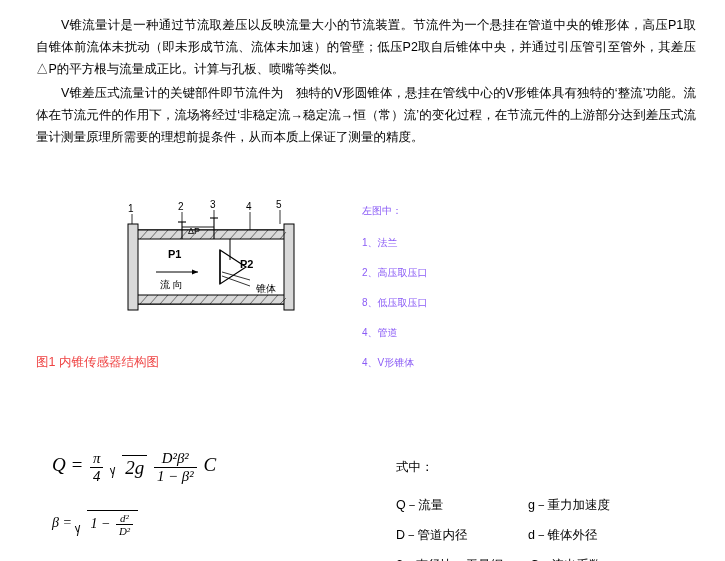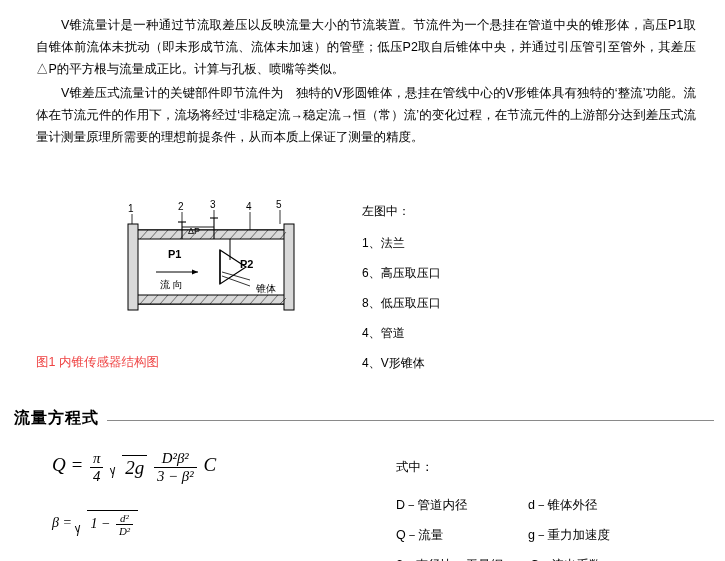--- a/index.html
+++ b/index.html
@@ -47,23 +47,23 @@
     position: absolute;
     left: 36px;
     top: 354px;
     font-size: 12.5px;
     color: #ef4444;
   }
   .legend {
     position: absolute;
     left: 362px;
     top: 196px;
-    font-size: 12px;
+    font-size: 10px;
     line-height: 30px;
-    color: #000000;
+    color: #8b5cf6;
   }
   .legend .legend-title {
     margin-bottom: 2px;
   }
   
   .section {
     position: absolute;
     left: 14px;
     top: 408px;
     width: 700px;
@@ -285,68 +285,64 @@
       <text x="50" y="88" font-family="Liberation Sans, sans-serif" font-size="10">流 向</text>
       <text x="146" y="92" font-family="Liberation Sans, sans-serif" font-size="10">锥体</text>
     </svg>
   </div>
 
   <div class="figure-caption">图1  内锥传感器结构图</div>
 
   <div class="legend">
     <div class="legend-title">左图中：</div>
     <div>1、法兰</div>
-    <div>6、高压取压口</div>
+    <div>2、高压取压口</div>
     <div>8、低压取压口</div>
     <div>4、管道</div>
     <div>4、V形锥体</div>
   </div>
 
-  <div class="section">
-    <div class="section-rule"></div>
-    <div class="section-title">流量方程式</div>
-  </div>
 
   <div class="formula-block">
     <div class="formula1">
       <span>Q</span>
       <span>=</span>
       <span class="frac">
         <span class="num">π</span>
         <span class="den">4</span>
       </span>
       <span class="radical"><span class="rad-body">2g</span></span>
       <span class="frac">
         <span class="num">D²β²</span>
-        <span class="den">3 − β²</span>
+        <span class="den">1 − β²</span>
       </span>
       <span>C</span>
     </div>
     <div class="formula2">
       <span>β</span>
       <span>=</span>
       <span class="radical"><span class="rad-body">
         <span>1 −</span>
         <span class="frac">
           <span class="num">d²</span>
           <span class="den">D²</span>
         </span>
       </span></span>
     </div>
   </div>
 
   <div class="nomen">
     <div class="nomen-title">式中：</div>
     <div class="nomen-row">
+      <span class="nomen-left">Q－流量</span>
+      <span class="nomen-right">g－重力加速度</span>
+    </div>
+    <div class="nomen-row">
       <span class="nomen-left">D－管道内径</span>
       <span class="nomen-right">d－锥体外径</span>
-    </div>
-    <div class="nomen-row">
-      <span class="nomen-left">Q－流量</span>
-      <span class="nomen-right">g－重力加速度</span>
     </div>
     <div class="nomen-row wide">
       <span class="nomen-left">β－直径比，无量纲</span>
       <span class="nomen-right">C－流出系数</span>
     </div>
   </div>
 
 </div>
 
 </body></html>

